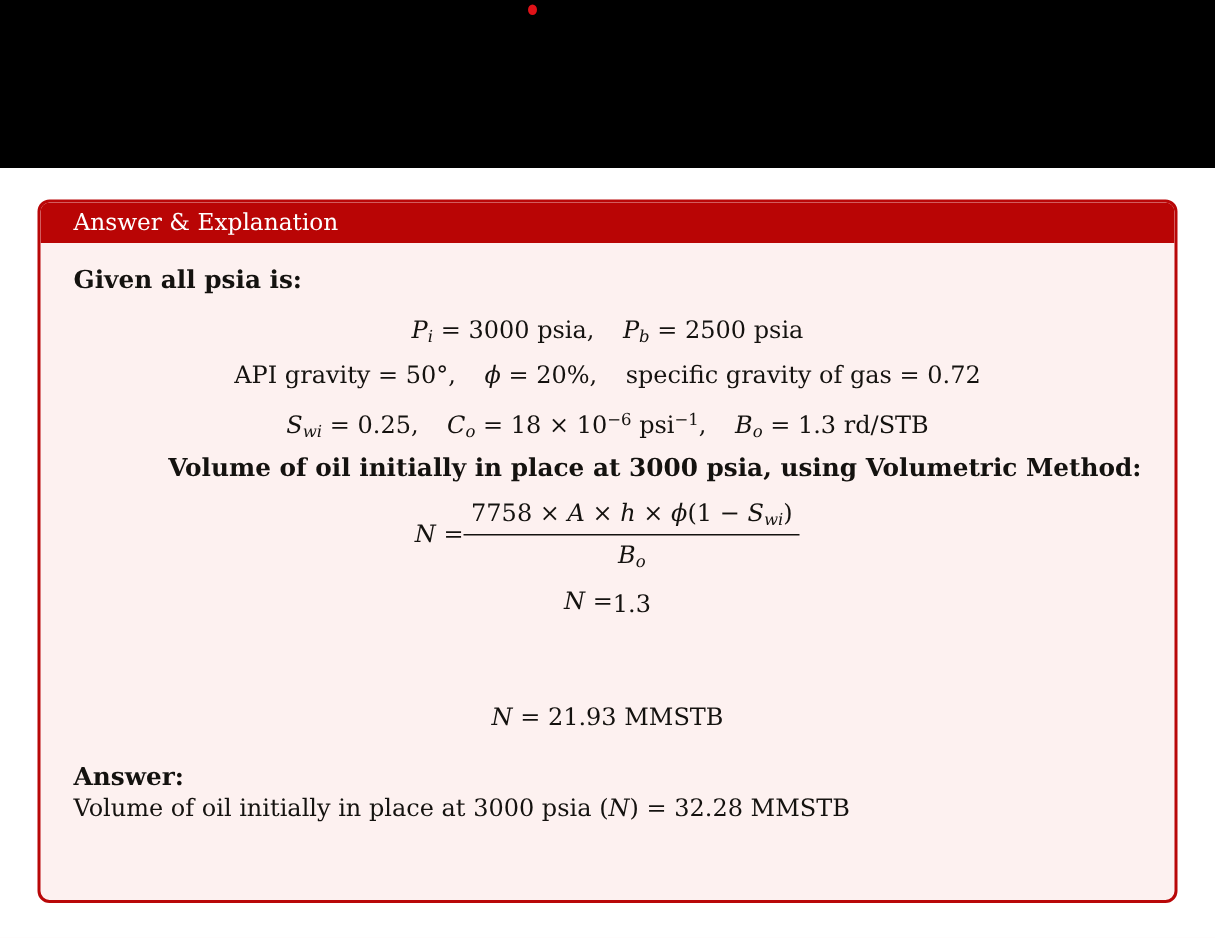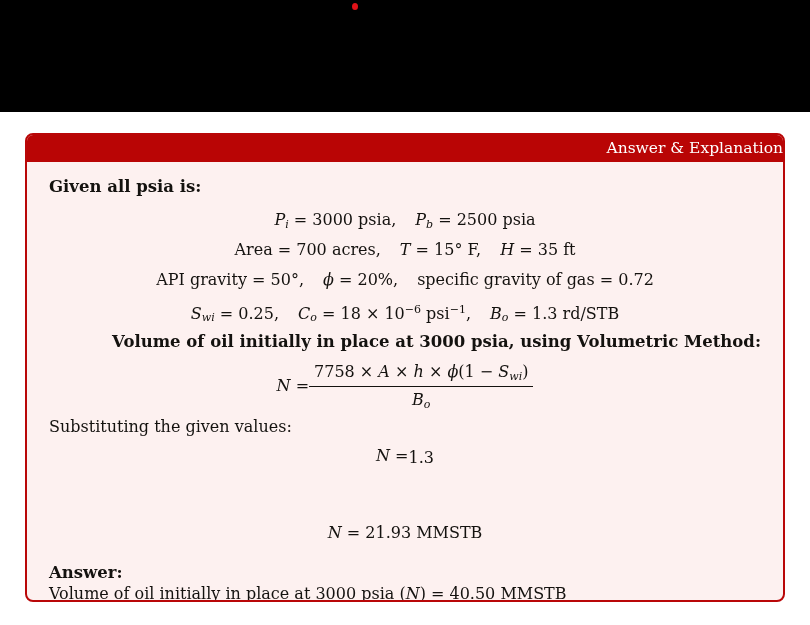--- a/index.html
+++ b/index.html
@@ -28,21 +28,20 @@
     background: #fdf1f0;
     overflow: hidden;
   }
   .card-header {
     background: #b90505;
     color: #ffffff;
     height: 27px;
     line-height: 27px;
     padding-left: 22px;
     font-size: 15.5px;
-    text-align: right;
   }
   .card-body {
     padding: 15px 22px 0 22px;
     font-size: 16px;
   }
 
   .h-bold { font-weight: bold; font-size: 16.5px; }
   .given-heading { margin-bottom: 9px; }
 
   .mathline {
@@ -88,31 +87,29 @@
 
 <div class="card">
   <div class="card-header">
     <span>Answer &amp; Explanation</span>
   </div>
   <div class="card-body">
 
     <div class="h-bold given-heading">Given all psia is:</div>
 
     <div class="mathline"><span class="tk-v">P</span><span class="tk-sub">i</span><span class="tk-r"> = 3000 psia,</span><span class="tk-g"></span><span class="tk-v">P</span><span class="tk-sub">b</span><span class="tk-r"> = 2500 psia</span></div>
-    <div class="mathline"><span class="tk-r">Area = 700 acres,</span><span class="tk-g"></span><span class="tk-v">T</span><span class="tk-r"> = 15° F,</span><span class="tk-g"></span><span class="tk-v">H</span><span class="tk-r"> = 35 ft</span></div>
     <div class="mathline"><span class="tk-r">API gravity = 50°,</span><span class="tk-g"></span><span class="tk-v">ϕ</span><span class="tk-r"> = 20%,</span><span class="tk-g"></span><span class="tk-r">specific gravity of gas = 0.72</span></div>
     <div class="mathline"><span class="tk-v">S</span><span class="tk-sub">wi</span><span class="tk-r"> = 0.25,</span><span class="tk-g"></span><span class="tk-v">C</span><span class="tk-sub">o</span><span class="tk-r"> = 18 × 10</span><span class="tk-sup">−6</span><span class="tk-r"> psi</span><span class="tk-sup">−1</span><span class="tk-r">,</span><span class="tk-g"></span><span class="tk-v">B</span><span class="tk-sub">o</span><span class="tk-r"> = 1.3 rd/STB</span></div>
 
     <div class="h-bold vol-heading">Volume of oil initially in place at 3000 psia, using Volumetric Method:</div>
 
     <div class="formula"><span class="lhs"><span class="tk-v">N</span><span class="tk-r"> = </span></span><span class="frac"><span class="num"><span class="tk-r">7758 × </span><span class="tk-v">A</span><span class="tk-r"> × </span><span class="tk-v">h</span><span class="tk-r"> × </span><span class="tk-v">ϕ</span><span class="tk-r">(1 − </span><span class="tk-v">S</span><span class="tk-sub">wi</span><span class="tk-r">)</span></span><span class="den"><span class="tk-v">B</span><span class="tk-sub">o</span></span></span></div>
 
-    <div class="substituting">Substituting the given values:</div>
 
     <div class="formula"><span class="lhs"><span class="tk-v">N</span><span class="tk-r"> = </span></span><span class="frac"><span class="den"><span class="tk-r">1.3</span></span></span></div>
 
     <div class="mathline result-line"><span class="tk-v">N</span><span class="tk-r"> = 21.93 MMSTB</span></div>
 
     <div class="h-bold answer-label">Answer:</div>
-    <div class="mathline answer-line"><span class="tk-r">Volume of oil initially in place at 3000 psia (</span><span class="tk-v">N</span><span class="tk-r">) = 40.50 MMSTB</span></div>
+    <div class="mathline answer-line"><span class="tk-r">Volume of oil initially in place at 3000 psia (</span><span class="tk-v">N</span><span class="tk-r">) = 32.28 MMSTB</span></div>
 
   </div>
 </div>
 
 </body></html>

